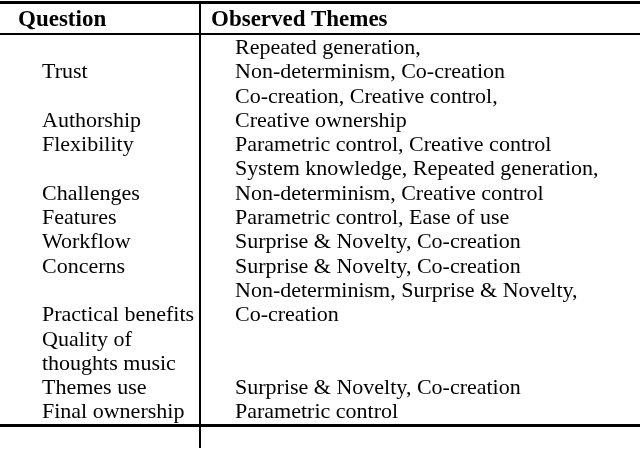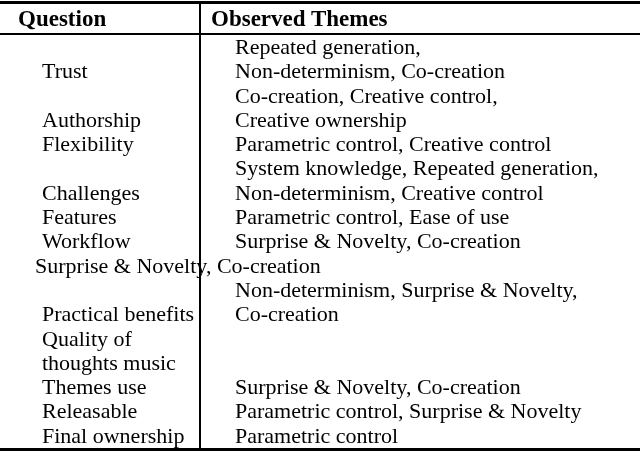--- a/index.html
+++ b/index.html
@@ -98,40 +98,37 @@
     </div>
     <div class="table-row">
       <div class="col-q cell">Features</div>
       <div class="col-t cell">Parametric control, Ease of use</div>
     </div>
     <div class="table-row">
       <div class="col-q cell">Workflow</div>
       <div class="col-t cell">Surprise &amp; Novelty, Co-creation</div>
     </div>
     <div class="table-row">
+      <div class="col-q cell">Concerns</div>
       <div class="col-t cell">Surprise &amp; Novelty, Co-creation</div>
     </div>
     <div class="table-row">
       <div class="col-q cell">Practical benefits</div>
       <div class="col-t cell">Non-determinism, Surprise &amp; Novelty,
 Co-creation</div>
     </div>
     <div class="table-row">
       <div class="col-q cell">Quality of
 thoughts music</div>
     </div>
     <div class="table-row">
       <div class="col-q cell">Themes use</div>
       <div class="col-t cell">Surprise &amp; Novelty, Co-creation</div>
     </div>
     <div class="table-row">
-      <div class="col-q cell">Releasable</div>
-      <div class="col-t cell">Parametric control, Surprise &amp; Novelty</div>
-    </div>
-    <div class="table-row">
       <div class="col-q cell">Final ownership</div>
       <div class="col-t cell">Parametric control</div>
     </div>
   </div>
 
   <div class="rule rule-bottom"></div>
 
   <div class="col-divider"></div>
 
 </div>

